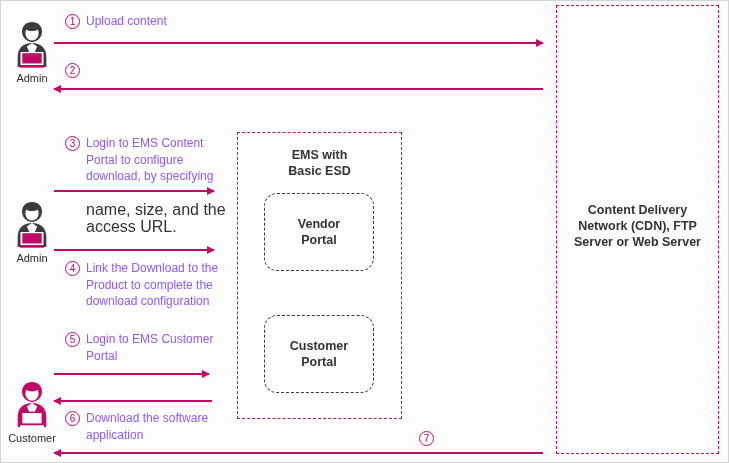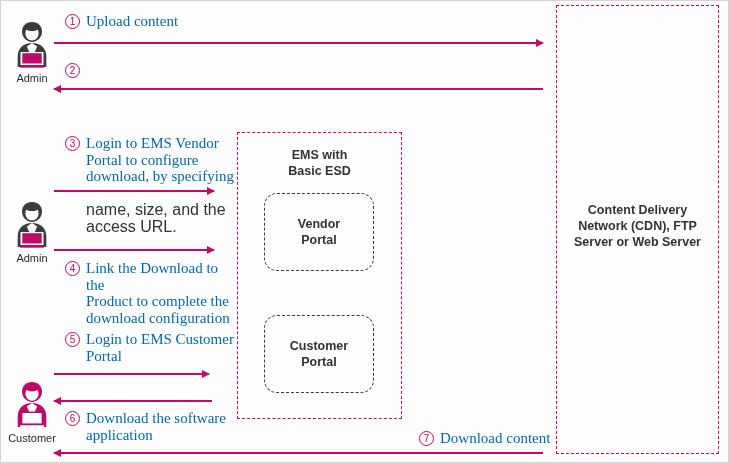--- a/index.html
+++ b/index.html
@@ -19,22 +19,22 @@
 
   
   .step{position:absolute;display:flex;align-items:flex-start;}
   .step-num{
     flex:0 0 auto;width:15px;height:15px;border:1.2px solid #bf0a67;
     border-radius:50%;color:#bf0a67;font-size:10px;line-height:13px;
     text-align:center;font-family:"Liberation Sans",sans-serif;
     margin-right:6px;margin-top:1px;box-sizing:border-box;
   }
   .step-text{
-    color:#0369a1;font-size:15px;line-height:16.5px;
-    font-family:Liberation Serif, serif;white-space:pre-line;
+    color:#8b5cf6;font-size:12px;line-height:16.5px;
+    font-family:Liberation Sans, sans-serif;white-space:pre-line;
   }
   .plain-text{
     position:absolute;color:#333;font-size:16px;line-height:16.5px;
     font-family:"Liberation Sans",sans-serif;white-space:pre-line;
   }
 
   
   .arrow{position:absolute;height:9px;}
   .arrow .shaft{
     position:absolute;left:0;right:0;top:3px;height:2.4px;background:#bf0a67;
@@ -162,21 +162,21 @@
   <div class="step" style="left:64px;top:61px;">
     <span class="step-num">2</span>
   </div>
   <div class="arrow left" style="left:53px;top:84px;width:489px;">
     <span class="shaft"></span>
       <span class="head"></span>
   </div>
 
   <div class="step" style="left:64px;top:134px;width:170px;">
     <span class="step-num">3</span>
-    <span class="step-text">Login to EMS Vendor
+    <span class="step-text">Login to EMS Content
 Portal to configure
 download, by specifying</span>
   </div>
   <div class="arrow right" style="left:53px;top:186px;width:160px;">
     <span class="shaft"></span>
       <span class="head"></span>
   </div>
   <div class="plain-text" style="left:85px;top:201px;width:160px;">name, size, and the
 access URL.</div>
 
@@ -206,20 +206,19 @@
       <span class="head"></span>
   </div>
   <div class="step" style="left:64px;top:409px;width:175px;">
     <span class="step-num">6</span>
     <span class="step-text">Download the software
 application</span>
   </div>
 
   <div class="step" style="left:418px;top:429px;">
     <span class="step-num">7</span>
-    <span class="step-text">Download content</span>
   </div>
   <div class="arrow left" style="left:53px;top:448px;width:489px;">
     <span class="shaft"></span>
       <span class="head"></span>
   </div>
 
 </div>
 
 </body></html>

